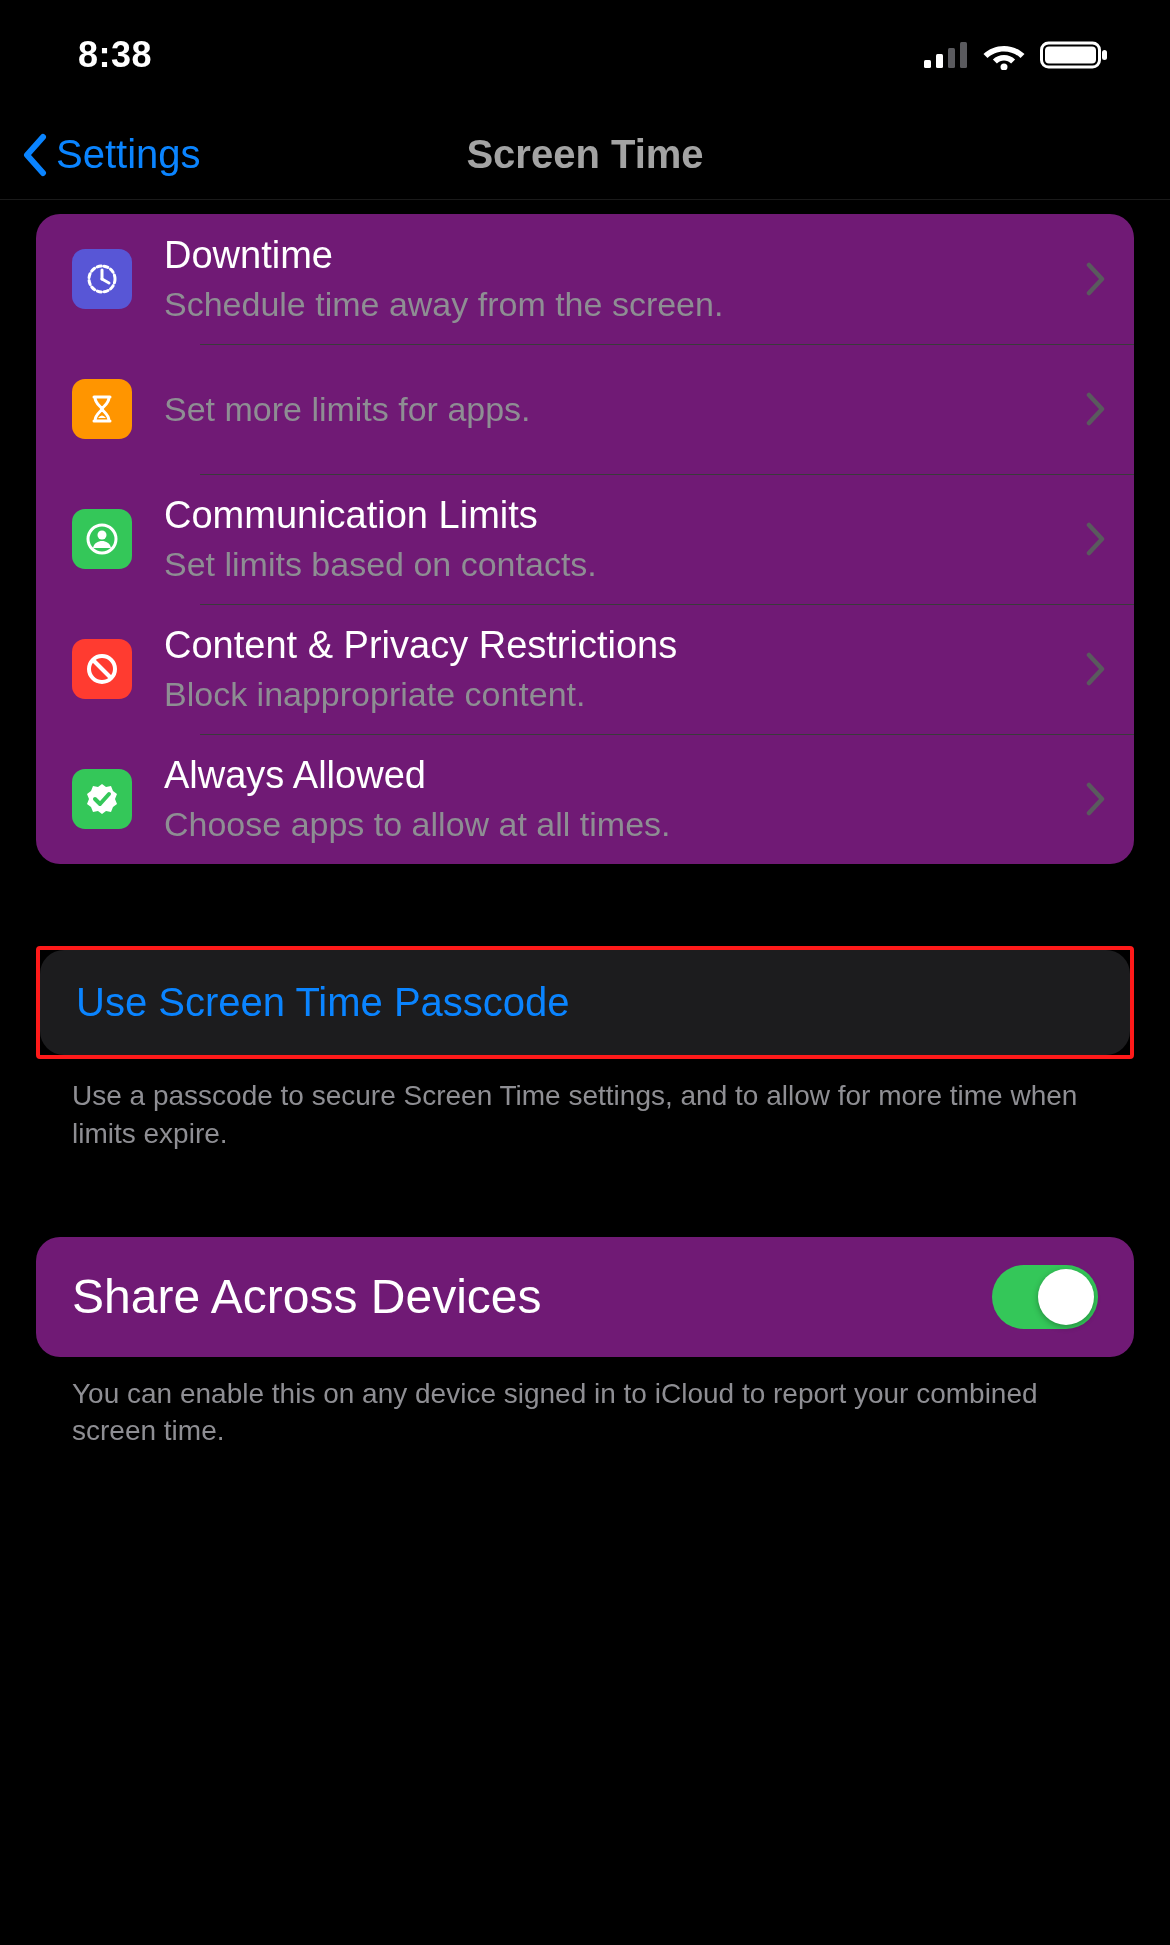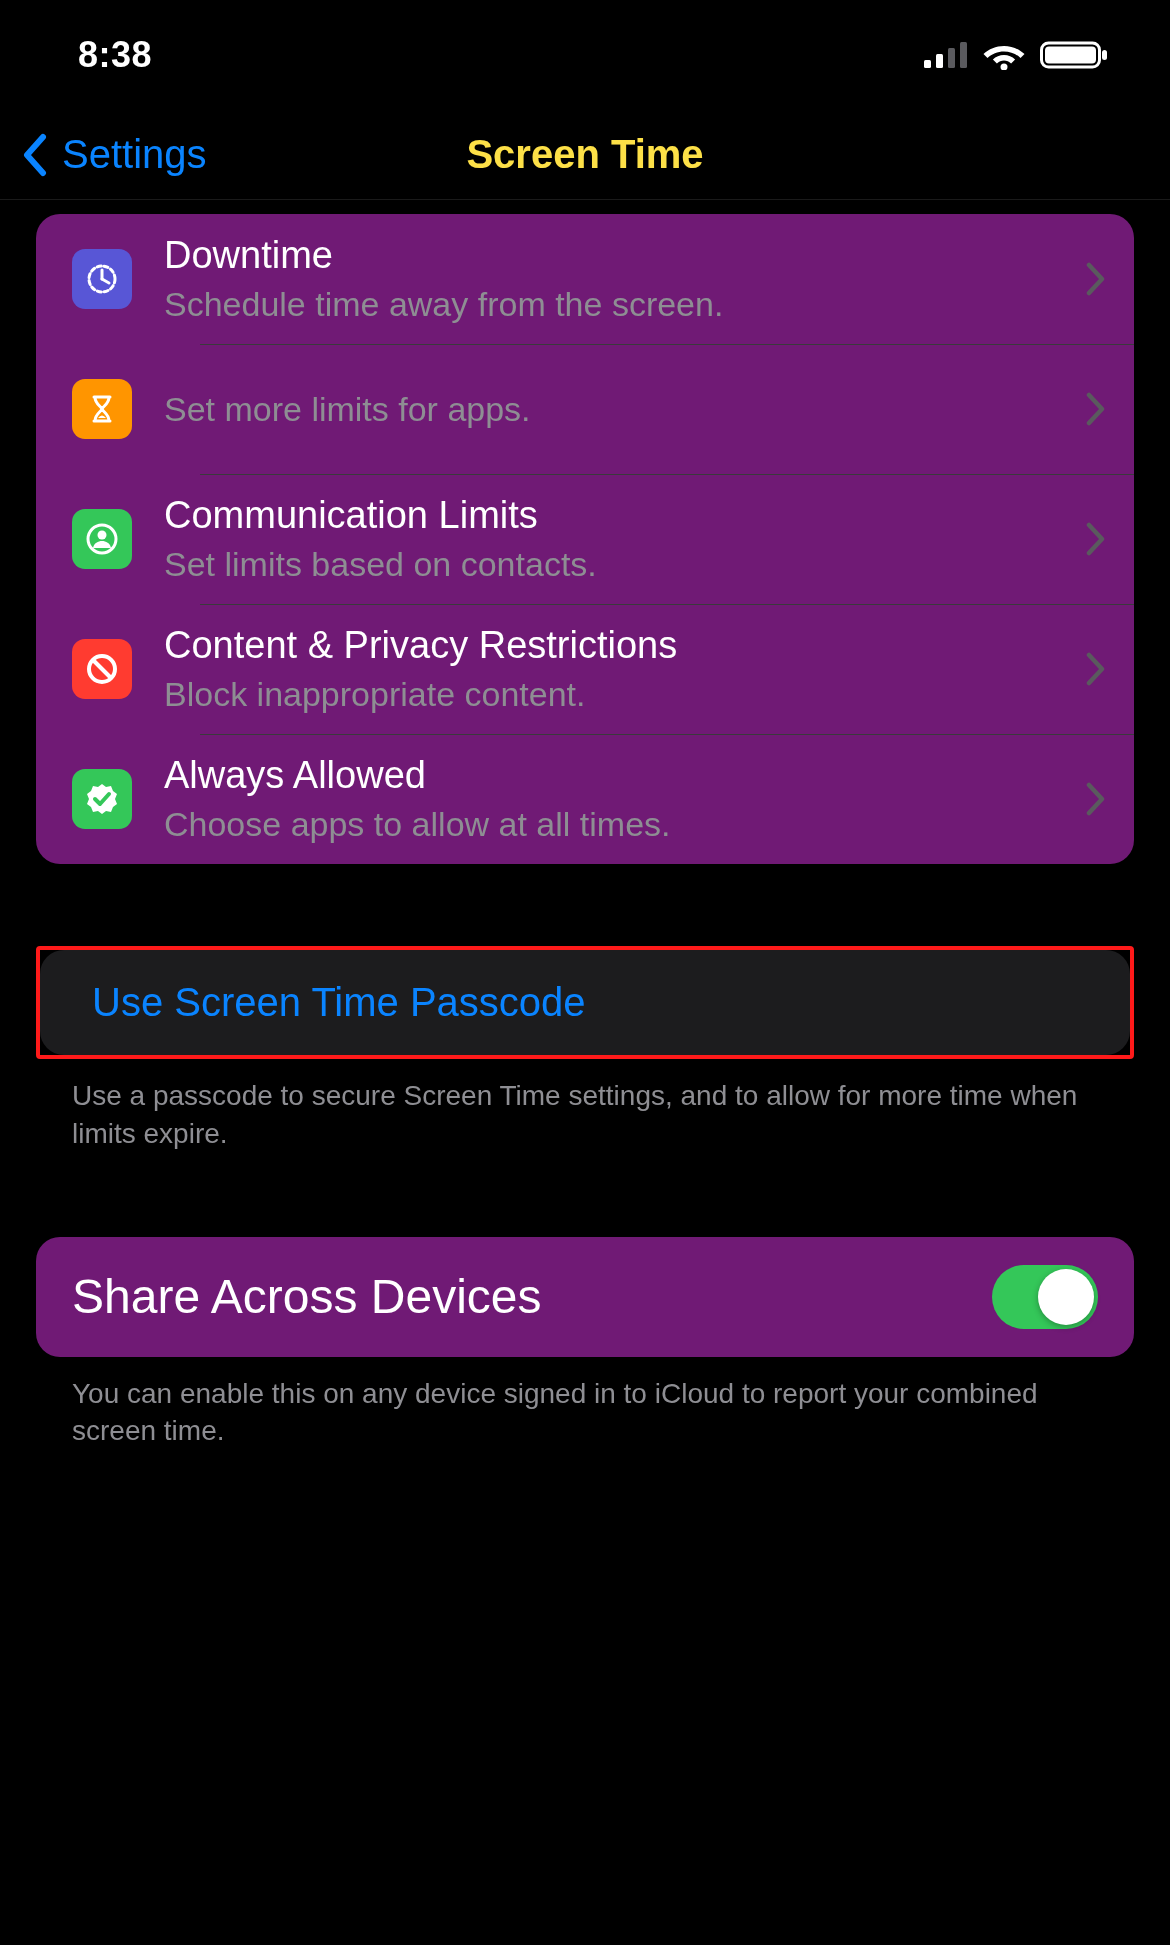--- a/index.html
+++ b/index.html
@@ -42,35 +42,35 @@
       height: 90px;
       display: flex;
       align-items: center;
       position: relative;
       padding: 0 20px;
       border-bottom: 1px solid #1a1a1a;
     }
     .back-button {
       display: flex;
       align-items: center;
-      gap: 12px;
+      gap: 6px;
       color: #0a84ff;
       font-size: 40px;
       font-weight: 400;
     }
     .back-chevron svg {
       display: block;
     }
     .nav-title {
       position: absolute;
       left: 50%;
       transform: translateX(-50%);
       font-size: 40px;
       font-weight: 600;
-      color: #fde047;
+      color: #a3a3a3;
     }
     
     .content {
       padding: 14px 36px 0 36px;
     }
     .group {
       background: #701a75;
       border-radius: 24px;
       overflow: hidden;
     }
@@ -135,21 +135,21 @@
     .highlight-wrap {
       border: 4px solid #ff1a1a;
       border-radius: 4px;
       padding: 0;
     }
     .passcode-group {
       background: #1c1c1e;
       border-radius: 24px;
     }
     .passcode-row {
-      padding: 30px 52px;
+      padding: 30px 36px;
       color: #0a84ff;
       font-size: 40px;
       font-weight: 400;
     }
     .footer-text {
       color: #8e8e93;
       font-size: 28px;
       line-height: 1.35;
       padding: 18px 36px 0 36px;
     }

